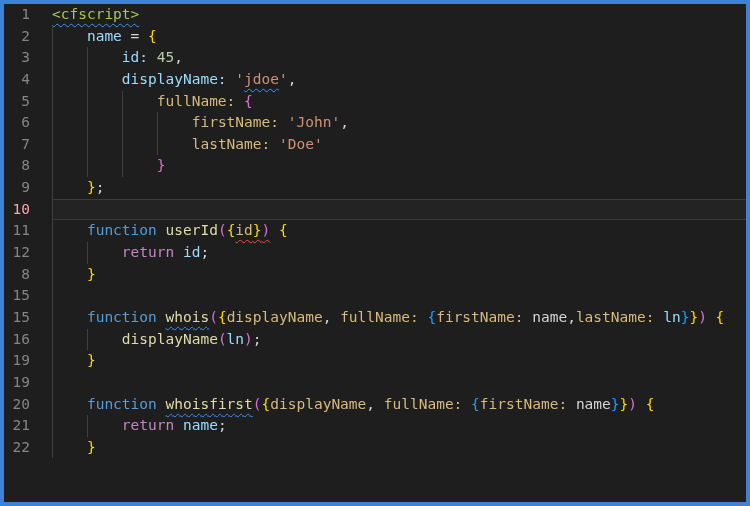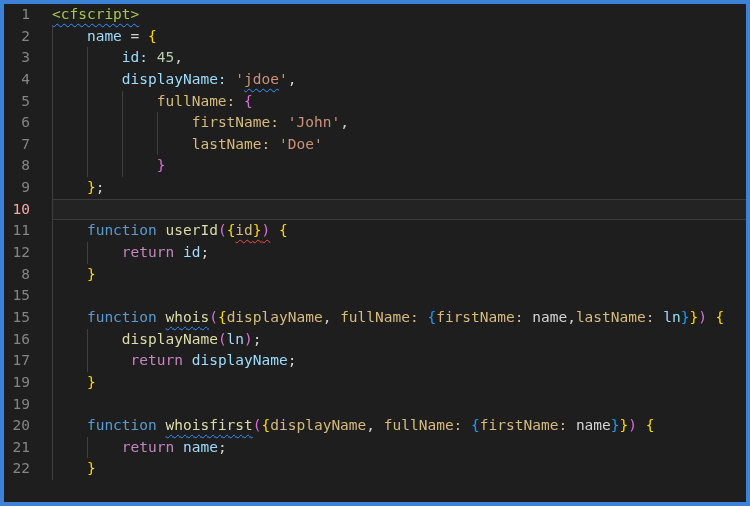--- a/index.html
+++ b/index.html
@@ -58,20 +58,19 @@
       <div class="line"><div class="gutter">7</div><div class="code"><span class="guide" style="left: 0ch;"></span><span class="guide" style="left: 4ch;"></span><span class="guide" style="left: 8ch;"></span><span class="guide" style="left: 12ch;"></span><span class="txt"><span>                </span><span class="c-key">lastName:</span><span> </span><span class="c-str">'Doe'</span></span></div></div>
       <div class="line"><div class="gutter">8</div><div class="code"><span class="guide" style="left: 0ch;"></span><span class="guide" style="left: 4ch;"></span><span class="guide" style="left: 8ch;"></span><span class="txt"><span>            </span><span class="c-b2">}</span></span></div></div>
       <div class="line"><div class="gutter">9</div><div class="code"><span class="guide" style="left: 0ch;"></span><span class="txt"><span>    </span><span class="c-b1">}</span><span class="c-pl">;</span></span></div></div>
       <div class="line current"><div class="gutter">10</div><div class="code"><span class="guide" style="left: 0ch;"></span><span class="txt"></span></div></div>
       <div class="line"><div class="gutter">11</div><div class="code"><span class="guide" style="left: 0ch;"></span><span class="txt"><span>    </span><span class="c-kw">function</span><span> </span><span class="c-fn">userId</span><span class="c-b2">(</span><span class="c-b1">{</span><span class="c-key sq-red">id</span><span class="c-b1 sq-red">}</span><span class="c-b2 sq-red">)</span><span> </span><span class="c-b1">{</span></span></div></div>
       <div class="line"><div class="gutter">12</div><div class="code"><span class="guide" style="left: 0ch;"></span><span class="guide" style="left: 4ch;"></span><span class="txt"><span>        </span><span class="c-ctrl">return</span><span> </span><span class="c-var">id</span><span class="c-pl">;</span></span></div></div>
       <div class="line"><div class="gutter">8</div><div class="code"><span class="guide" style="left: 0ch;"></span><span class="txt"><span>    </span><span class="c-b1">}</span></span></div></div>
       <div class="line"><div class="gutter">15</div><div class="code"><span class="guide" style="left: 0ch;"></span><span class="txt"></span></div></div>
       <div class="line"><div class="gutter">15</div><div class="code"><span class="guide" style="left: 0ch;"></span><span class="txt"><span>    </span><span class="c-kw">function</span><span> </span><span class="c-fn sq-blue">whois</span><span class="c-b2">(</span><span class="c-b1">{</span><span class="c-key">displayName</span><span class="c-pl">, </span><span class="c-key">fullName:</span><span> </span><span class="c-b3">{</span><span class="c-key">firstName:</span><span> </span><span class="c-pl">name</span><span class="c-pl">,</span><span class="c-key">lastName:</span><span> </span><span class="c-var">ln</span><span class="c-b3">}</span><span class="c-b1">}</span><span class="c-b2">)</span><span> </span><span class="c-b1">{</span></span></div></div>
       <div class="line"><div class="gutter">16</div><div class="code"><span class="guide" style="left: 0ch;"></span><span class="guide" style="left: 4ch;"></span><span class="txt"><span>        </span><span class="c-fn">displayName</span><span class="c-b2">(</span><span class="c-var">ln</span><span class="c-b2">)</span><span class="c-pl">;</span></span></div></div>
-      <div class="line"><div class="gutter">17</div><div class="code"><span class="guide" style="left: 0ch;"></span><span class="guide" style="left: 4ch;"></span><span class="txt"><span>         </span><span class="c-ctrl">return</span><span> </span><span class="c-var">displayName</span><span class="c-pl">;</span></span></div></div>
       <div class="line"><div class="gutter">19</div><div class="code"><span class="guide" style="left: 0ch;"></span><span class="txt"><span>    </span><span class="c-b1">}</span></span></div></div>
       <div class="line"><div class="gutter">19</div><div class="code"><span class="guide" style="left: 0ch;"></span><span class="txt"></span></div></div>
       <div class="line"><div class="gutter">20</div><div class="code"><span class="guide" style="left: 0ch;"></span><span class="txt"><span>    </span><span class="c-kw">function</span><span> </span><span class="c-fn sq-blue">whoisfirst</span><span class="c-b2">(</span><span class="c-b1">{</span><span class="c-key">displayName</span><span class="c-pl">, </span><span class="c-key">fullName:</span><span> </span><span class="c-b3">{</span><span class="c-key">firstName:</span><span> </span><span class="c-pl">name</span><span class="c-b3">}</span><span class="c-b1">}</span><span class="c-b2">)</span><span> </span><span class="c-b1">{</span></span></div></div>
       <div class="line"><div class="gutter">21</div><div class="code"><span class="guide" style="left: 0ch;"></span><span class="guide" style="left: 4ch;"></span><span class="txt"><span>        </span><span class="c-ctrl">return</span><span> </span><span class="c-var">name</span><span class="c-pl">;</span></span></div></div>
       <div class="line"><div class="gutter">22</div><div class="code"><span class="guide" style="left: 0ch;"></span><span class="txt"><span>    </span><span class="c-b1">}</span></span></div></div>
     </div>
 </div>
 
 </body></html>

